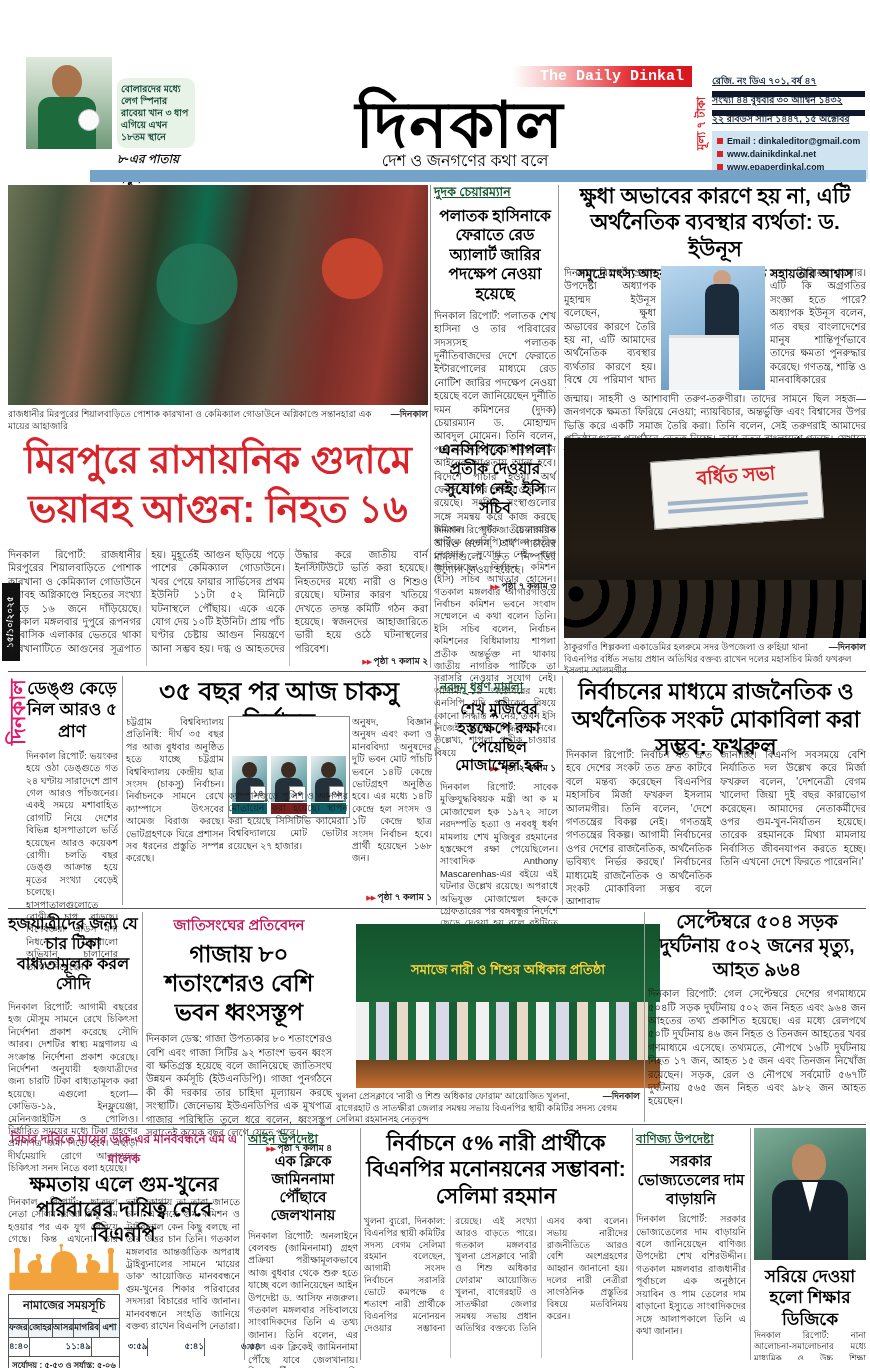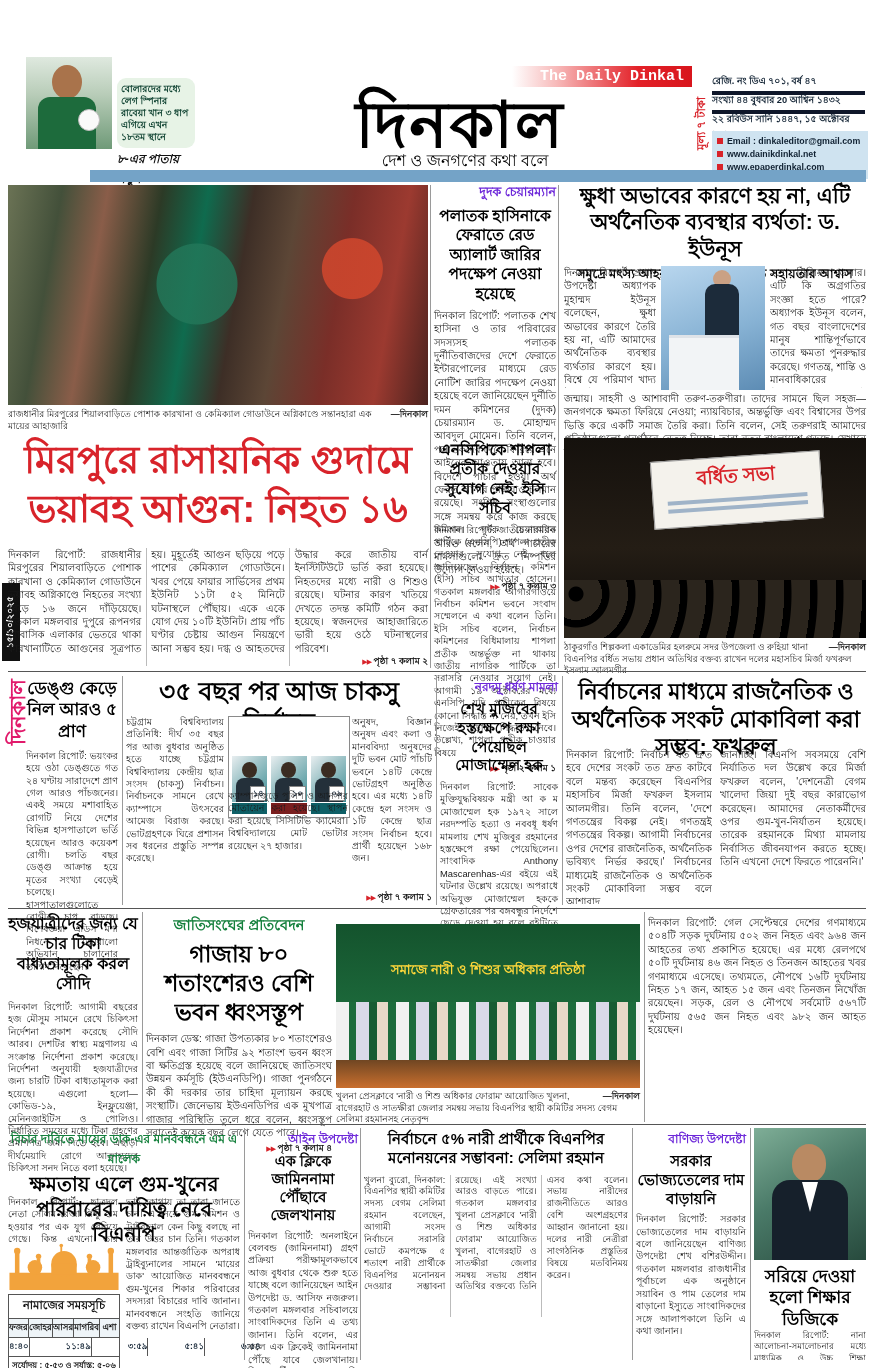--- a/index.html
+++ b/index.html
@@ -1,37 +1,37 @@
 <!DOCTYPE html>
 <html><head>
 <meta charset="utf-8">
 <style>
   html,body{margin:0;padding:0;background:#888;}
   #page{position:relative;width:870px;height:1368px;background:#fff;margin:0 auto;
     font-family:"Liberation Sans",sans-serif;color:#111;overflow:hidden;}
   .abs{position:absolute;}
   .body-txt{font-size:10px;line-height:1.34;text-align:justify;color:#1a1a1a;}
   .body-sm{font-size:9.4px;line-height:1.32;text-align:justify;color:#1a1a1a;}
-  .kicker{color:#6d28d9;font-weight:bold;text-align:right;}
-  .kicker-blk{color:#15803d;font-weight:bold;text-align:center;}
+  .kicker{color:#14532d;font-weight:bold;text-align:left;text-decoration:underline;}
+  .kicker-blk{color:#be185d;font-weight:bold;text-align:center;}
   .hl{font-weight:bold;text-align:center;color:#000;line-height:1.25;}
   .cap{font-size:9px;color:#222;line-height:1.3;}
   .credit{float:right;font-weight:bold;}
   .cont{font-size:9px;text-align:right;margin-top:2px;}
   .cont .arr{color:#d8232a;font-size:7px;letter-spacing:-1px;}
   .cont b{color:#111;}
   .vline{background:#9a9a9a;width:1px;}
   .hline{background:#555;height:1px;}
   .vtext{writing-mode:vertical-rl;transform:rotate(180deg);text-align:center;}
   
   .banner{background:linear-gradient(90deg,#ffffff 0%,#f7b9b9 25%,#e32128 70%,#d8151c 100%);
     color:#fff;font-weight:bold;font-size:15px;text-align:right;padding:2px 8px 2px 0;font-family:Liberation Mono, monospace;}
   .title-bn{font-size:64px;font-weight:900;text-align:center;letter-spacing:2px;color:#000;}
   .tagline{font-size:16px;text-align:center;color:#000;}
-  .regline{font-size:9.3px;font-weight:bold;color:#123;border-bottom:4px solid #0f172a;padding-bottom:2px;}
+  .regline{font-size:9.3px;font-weight:bold;color:#123;border-bottom:6px solid #0f172a;padding-bottom:2px;text-decoration:underline;}
   .contact{background:#cfe3f0;padding:4px 5px;font-size:8.8px;font-weight:bold;color:#123;line-height:1.5;}
   .sq{display:inline-block;width:6px;height:6px;background:#d8232a;margin-right:4px;}
   .bluebar{background:#74a3c7;}
   .promo-box{background:#e7f3e6;border-radius:9px;padding:5px 4px;font-size:9.3px;font-weight:bold;line-height:1.3;color:#143;}
   
   .ph{overflow:hidden;}
   .ph-main{background:
     radial-gradient(circle at 82% 38%,rgba(205,70,45,.9) 0 30px,rgba(205,70,45,0) 31px),
     radial-gradient(circle at 45% 45%,rgba(35,120,90,.8) 0 40px,rgba(35,120,90,0) 41px),
     linear-gradient(100deg,#6b7355 0%,#43503a 12%,#8a5d49 22%,#2c3a26 34%,#0f6b4e 44%,#3d2e26 54%,#5c4636 64%,#7a2e28 76%,#9c3a30 88%,#4a221e 100%);}
@@ -92,21 +92,21 @@
   </div>
   <div class="abs promo-box" style="left:117px;top:78px;width:70px;">বোলারদের মধ্যে লেগ স্পিনার রাবেয়া খান ৩ ধাপ এগিয়ে এখন ১৮তম স্থানে</div>
   <div class="abs" style="left:117px;top:150px;width:75px;font-size:12px;font-style:italic;font-weight:bold;">৮-এর পাতায় পড়ুন</div>
 
   <div class="abs banner" style="left:512px;top:66px;width:172px;">The Daily Dinkal</div>
   <div class="abs title-bn" style="left:230px;top:76px;width:460px;">দিনকাল</div>
   <div class="abs tagline" style="left:300px;top:148px;width:330px;">দেশ ও জনগণের কথা বলে</div>
   <div class="abs vtext" style="left:692px;top:86px;height:74px;color:#d8232a;font-weight:bold;font-size:11.5px;">মূল্য ৭ টাকা</div>
 
   <div class="abs regline" style="left:712px;top:74px;width:153px;">রেজি. নং ডিএ ৭০১, বর্ষ ৪৭</div>
-  <div class="abs regline" style="left:712px;top:93px;width:153px;">সংখ্যা ৪৪ বুধবার 20 আশ্বিন ১৪৩২</div>
+  <div class="abs regline" style="left:712px;top:93px;width:153px;">সংখ্যা ৪৪ বুধবার ৩০ আশ্বিন ১৪৩২</div>
   <div class="abs regline" style="left:712px;top:112px;width:153px;">২২ রবিউস সানি ১৪৪৭, ১৫ অক্টোবর ২০২৫</div>
   <div class="abs contact" style="left:712px;top:131px;width:146px;">
     <div><span class="sq"></span><span>Email : dinkaleditor@gmail.com</span></div>
     <div><span class="sq"></span><span>www.dainikdinkal.net</span></div>
     <div><span class="sq"></span><span>www.epaperdinkal.com</span></div>
   </div>
   <div class="abs bluebar" style="left:90px;top:170px;width:776px;height:12px;"></div>
 
   <div class="abs datebox vtext" style="left:2px;top:583px;width:18px;height:78px;">১৫/১০/২০২৫</div>
   <div class="abs vtext vlogo" style="left:1px;top:668px;height:88px;">দিনকাল</div>
@@ -227,31 +227,32 @@
   </div>
   <div class="abs vline" style="left:142px;top:912px;height:210px;"></div>
 
   <div class="abs" style="left:146px;top:914px;width:186px;">
     <div class="kicker-blk" style="font-size:14.5px;">জাতিসংঘের প্রতিবেদন</div>
     <div class="hl" style="font-size:23px;margin:2px 0 6px 0;">গাজায় ৮০ শতাংশেরও বেশি ভবন ধ্বংসস্তূপ</div>
     <div class="body-txt">দিনকাল ডেস্ক: গাজা উপত্যকার ৮০ শতাংশেরও বেশি এবং গাজা সিটির ৯২ শতাংশ ভবন ধ্বংস বা ক্ষতিগ্রস্ত হয়েছে বলে জানিয়েছে জাতিসংঘ উন্নয়ন কর্মসূচি (ইউএনডিপি)। গাজা পুনর্গঠনে কী কী দরকার তার চাহিদা মূল্যায়ন করছে সংস্থাটি। জেনেভায় ইউএনডিপির এক মুখপাত্র গাজার পরিস্থিতি তুলে ধরে বলেন, ধ্বংসস্তূপ সরাতেই কয়েক বছর লেগে যেতে পারে।</div>
     <div class="cont"><span class="arr">▶▶</span> <b>পৃষ্ঠা ৭ কলাম ৪</b></div>
   </div>
 
-  <div class="abs ph ph-stage" style="left:336px;top:924px;width:304px;height:164px;">
+  <div class="abs ph ph-stage" style="left:356px;top:924px;width:304px;height:164px;">
     <div class="stxt">সমাজে নারী ও শিশুর অধিকার প্রতিষ্ঠা</div>
     <div class="speople"></div>
   </div>
   <div class="abs cap" style="left:336px;top:1091px;width:304px;">
     <span class="credit">—দিনকাল</span>
     <span>খুলনা প্রেসক্লাবে 'নারী ও শিশু অধিকার ফোরাম' আয়োজিত খুলনা, বাগেরহাট ও সাতক্ষীরা জেলার সমন্বয় সভায় বিএনপির স্থায়ী কমিটির সদস্য বেগম সেলিমা রহমানসহ নেতৃবৃন্দ</span>
   </div>
 
   <div class="abs vline" style="left:644px;top:912px;height:210px;"></div>
   <div class="abs" style="left:648px;top:910px;width:218px;">
+    <div class="hl" style="font-size:19px;">সেপ্টেম্বরে ৫০৪ সড়ক দুর্ঘটনায় ৫০২ জনের মৃত্যু, আহত ৯৬৪</div>
     <div class="body-txt" style="margin-top:6px;">দিনকাল রিপোর্ট: গেল সেপ্টেম্বরে দেশের গণমাধ্যমে ৫০৪টি সড়ক দুর্ঘটনায় ৫০২ জন নিহত এবং ৯৬৪ জন আহতের তথ্য প্রকাশিত হয়েছে। এর মধ্যে রেলপথে ৫০টি দুর্ঘটনায় ৪৬ জন নিহত ও তিনজন আহতের খবর গণমাধ্যমে এসেছে। তথ্যমতে, নৌপথে ১৬টি দুর্ঘটনায় নিহত ১৭ জন, আহত ১৫ জন এবং তিনজন নিখোঁজ রয়েছেন। সড়ক, রেল ও নৌপথে সর্বমোট ৫৬৭টি দুর্ঘটনায় ৫৬৫ জন নিহত এবং ৯৮২ জন আহত হয়েছেন।</div>
   </div>
 
   <div class="abs hline" style="left:8px;top:1124px;width:858px;"></div>
 
   <div class="abs" style="left:8px;top:1130px;width:232px;">
     <div class="kicker-blk" style="font-size:12px;">বিচার দাবিতে মায়ের ডাক-এর মানববন্ধনে এম এ মালেক</div>
     <div class="hl" style="font-size:20px;margin-top:2px;">ক্ষমতায় এলে গুম-খুনের পরিবারের দায়িত্ব নেবে বিএনপি</div>
   </div>
   <div class="abs body-sm" style="left:8px;top:1196px;width:110px;height:46px;overflow:hidden;">দিনকাল রিপোর্ট: ছাত্রদল নেতা সেলিম রেজা পিন্টু গুম হওয়ার পর এক যুগ পেরিয়ে গেছে। কিন্তু এখনো তার কোনো খোঁজ নেই। তার বোন রেহানা পারুল বলেন,</div>
@@ -297,21 +298,21 @@
 
   <div class="abs vline" style="left:244px;top:1128px;height:232px;"></div>
   <div class="abs" style="left:248px;top:1130px;width:110px;">
     <div class="kicker" style="font-size:12px;">আইন উপদেষ্টা</div>
     <div class="hl" style="font-size:14.5px;margin:2px 0 5px 0;">এক ক্লিকে জামিননামা পৌঁছাবে জেলখানায়</div>
     <div class="body-sm">দিনকাল রিপোর্ট: অনলাইনে বেলবন্ড (জামিননামা) গ্রহণ প্রক্রিয়া পরীক্ষামূলকভাবে আজ বুধবার থেকে শুরু হতে যাচ্ছে বলে জানিয়েছেন আইন উপদেষ্টা ড. আসিফ নজরুল। গতকাল মঙ্গলবার সচিবালয়ে সাংবাদিকদের তিনি এ তথ্য জানান। তিনি বলেন, এর ফলে এক ক্লিকেই জামিননামা পৌঁছে যাবে জেলখানায়। বিচারপ্রার্থী মানুষের ভোগান্তি ও সময় দুটোই কমবে।</div>
   </div>
 
   <div class="abs vline" style="left:360px;top:1128px;height:232px;"></div>
   <div class="abs" style="left:364px;top:1130px;width:264px;">
-    <div class="hl" style="font-size:15px;">নির্বাচনে ৫% নারী প্রার্থীকে বিএনপির মনোনয়নের সম্ভাবনা: সেলিমা রহমান</div>
+    <div class="hl" style="font-size:21px;">নির্বাচনে ৫% নারী প্রার্থীকে বিএনপির মনোনয়নের সম্ভাবনা: সেলিমা রহমান</div>
     <div class="cols3 body-sm" style="margin-top:7px;height:142px;overflow:hidden;font-size:9px;">খুলনা ব্যুরো, দিনকাল: বিএনপির স্থায়ী কমিটির সদস্য বেগম সেলিমা রহমান বলেছেন, আগামী সংসদ নির্বাচনে সরাসরি ভোটে কমপক্ষে ৫ শতাংশ নারী প্রার্থীকে বিএনপির মনোনয়ন দেওয়ার সম্ভাবনা রয়েছে। এই সংখ্যা আরও বাড়তে পারে। গতকাল মঙ্গলবার খুলনা প্রেসক্লাবে 'নারী ও শিশু অধিকার ফোরাম' আয়োজিত খুলনা, বাগেরহাট ও সাতক্ষীরা জেলার সমন্বয় সভায় প্রধান অতিথির বক্তব্যে তিনি এসব কথা বলেন। সভায় নারীদের রাজনীতিতে আরও বেশি অংশগ্রহণের আহ্বান জানানো হয়। দলের নারী নেত্রীরা সাংগঠনিক প্রস্তুতির বিষয়ে মতবিনিময় করেন।</div>
   </div>
 
   <div class="abs vline" style="left:632px;top:1128px;height:232px;"></div>
   <div class="abs" style="left:636px;top:1130px;width:110px;">
     <div class="kicker" style="font-size:12px;">বাণিজ্য উপদেষ্টা</div>
     <div class="hl" style="font-size:15px;margin:2px 0 5px 0;">সরকার ভোজ্যতেলের দাম বাড়ায়নি</div>
     <div class="body-sm">দিনকাল রিপোর্ট: সরকার ভোজ্যতেলের দাম বাড়ায়নি বলে জানিয়েছেন বাণিজ্য উপদেষ্টা শেখ বশিরউদ্দীন। গতকাল মঙ্গলবার রাজধানীর পূর্বাচলে এক অনুষ্ঠানে সয়াবিন ও পাম তেলের দাম বাড়ানো ইস্যুতে সাংবাদিকদের সঙ্গে আলাপকালে তিনি এ কথা জানান।</div>
   </div>
 

